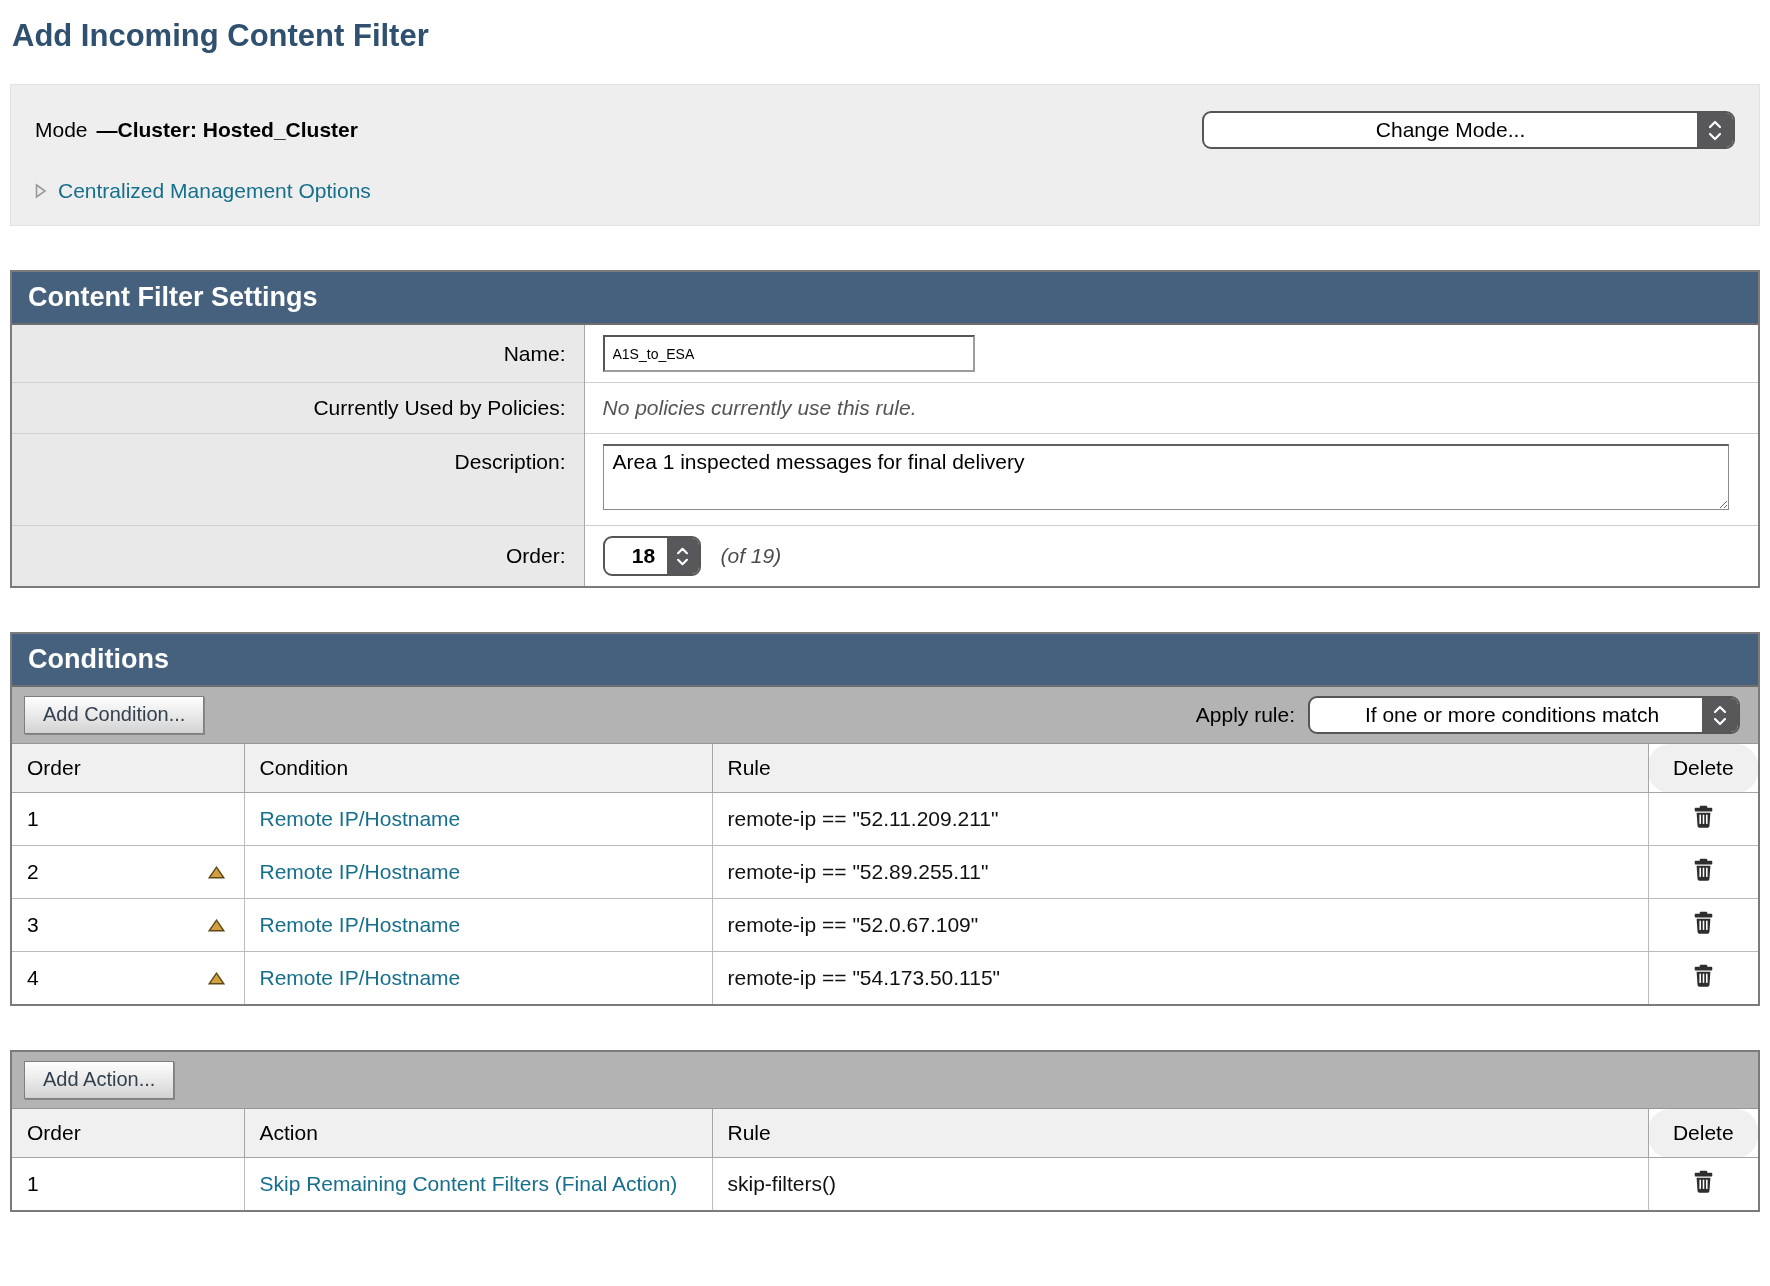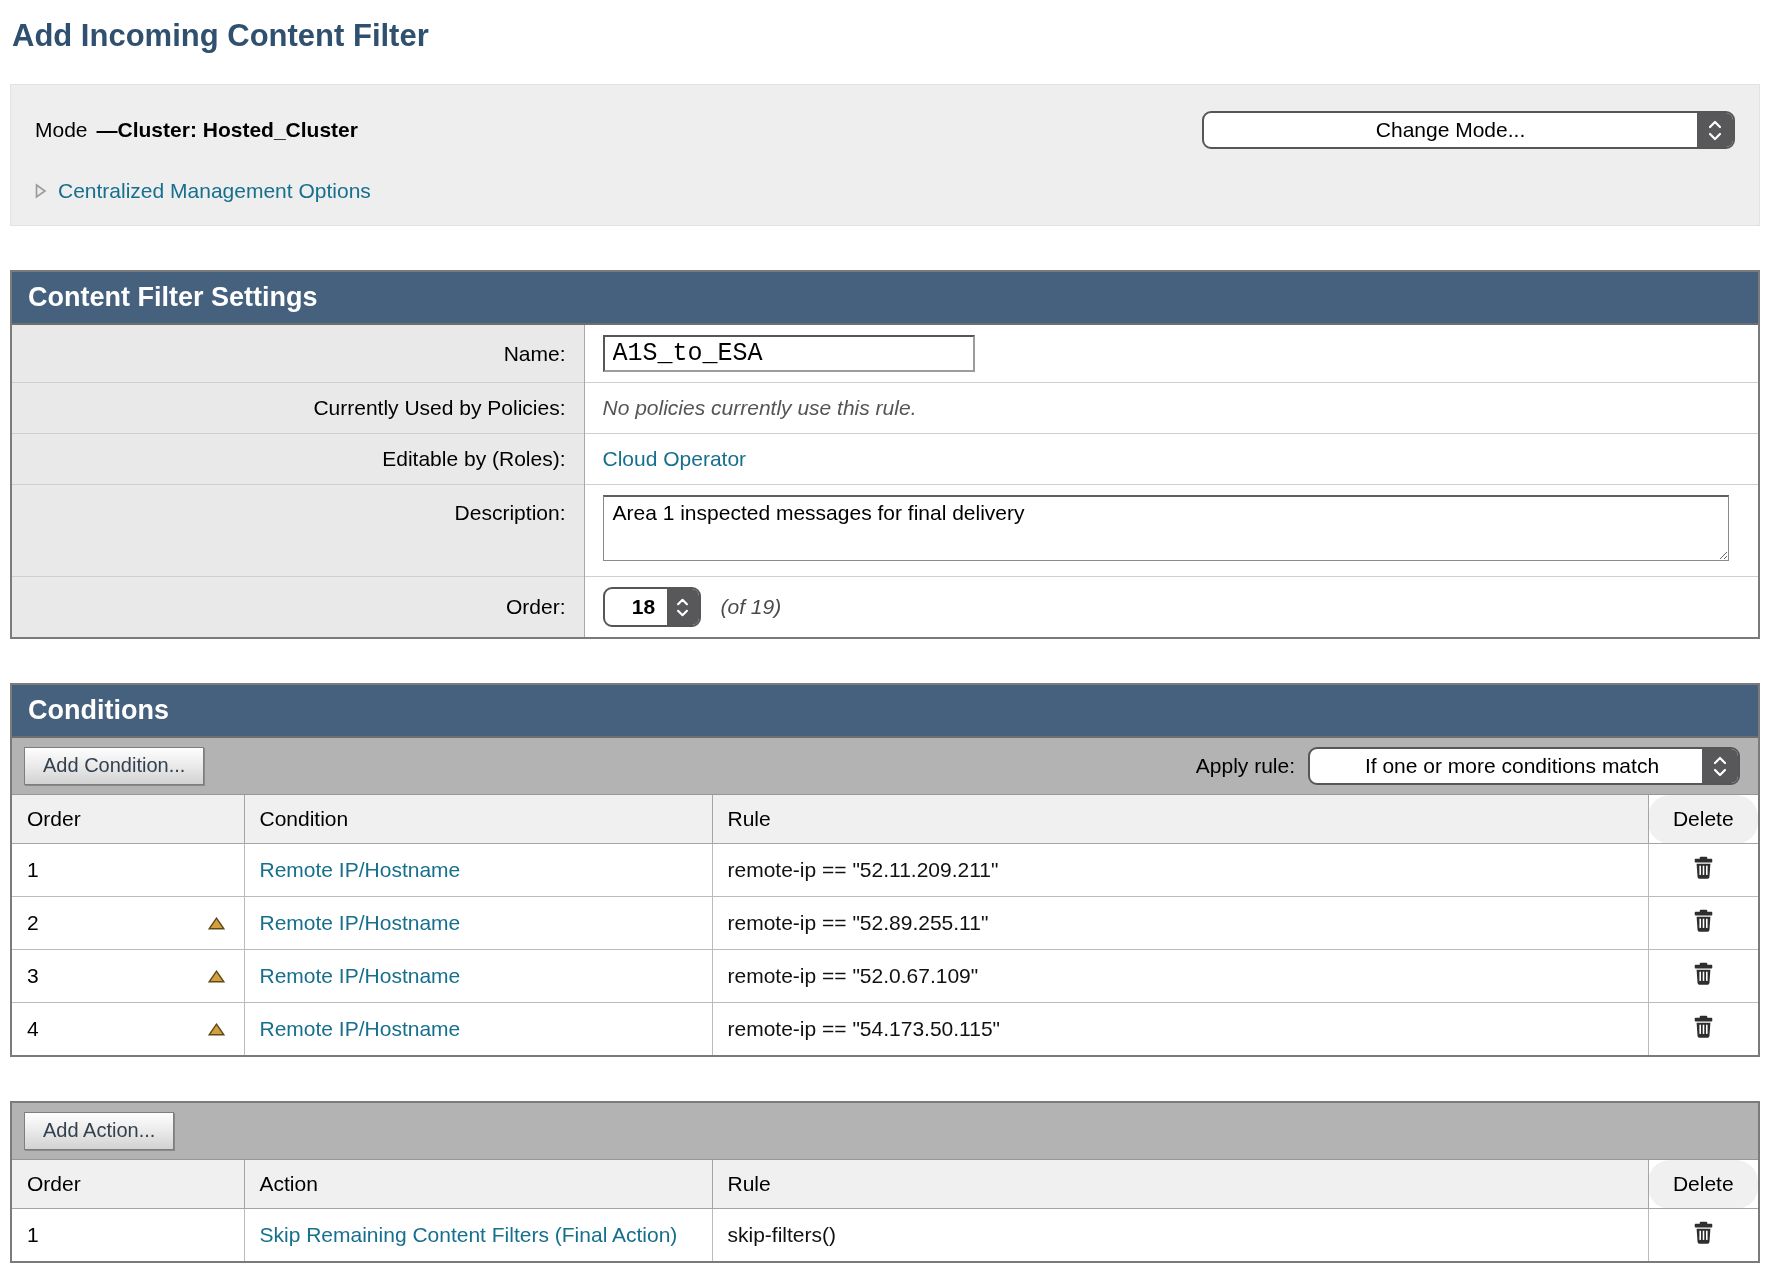--- a/index.html
+++ b/index.html
@@ -90,22 +90,22 @@
     padding:13px 18px;
     border-right:1px solid #a8a8a8;
     vertical-align:middle;
   }
   .settings-table td.lbl.top { vertical-align:top; padding-top:16px; }
   .settings-table td.val { padding:10px 18px; vertical-align:middle; }
 
   .name-input {
     width:372px;
     height:37px;
-    font-size:25px;
-    font-family:Liberation Mono, monospace;
+    font-size:14px;
+    font-family:Liberation Sans, sans-serif;
     padding:2px 8px;
     border:2px solid;
     border-color:#565656 #9c9c9c #9c9c9c #565656;
     outline:none;
   }
   .italic-note { font-style:italic; color:#555; }
   .desc-area {
     width:1126px;
     height:66px;
     font-size:21px;
@@ -207,24 +207,20 @@
       <td class="lbl">Name:</td>
       <td class="val">
         <input type="text" class="name-input" value="A1S_to_ESA" style="">
       </td>
     </tr>
     <tr>
       <td class="lbl">Currently Used by Policies:</td>
       <td class="val"><span class="italic-note">No policies currently use this rule.</span></td>
     </tr>
     <tr>
-      <td class="lbl">Editable by (Roles):</td>
-      <td class="val"><a href="#" class="teal-link">Cloud Operator</a></td>
-    </tr>
-    <tr>
       <td class="lbl top">Description:</td>
       <td class="val">
         <textarea class="desc-area" style="">Area 1 inspected messages for final delivery</textarea>
       </td>
     </tr>
     <tr>
       <td class="lbl">Order:</td>
       <td class="val">
         <div class="order-row-wrap">
           <div class="mselect w-order">

